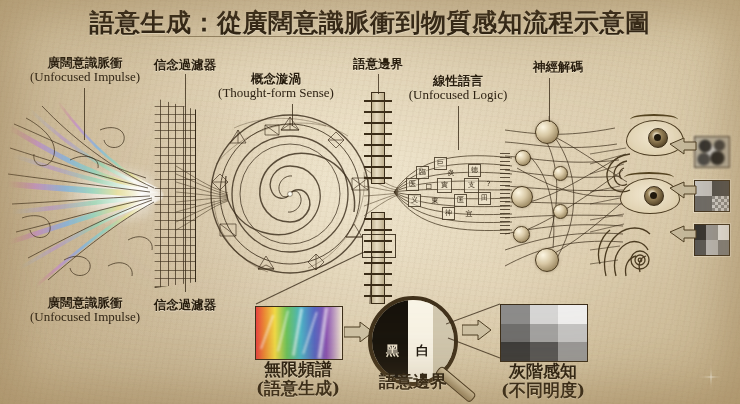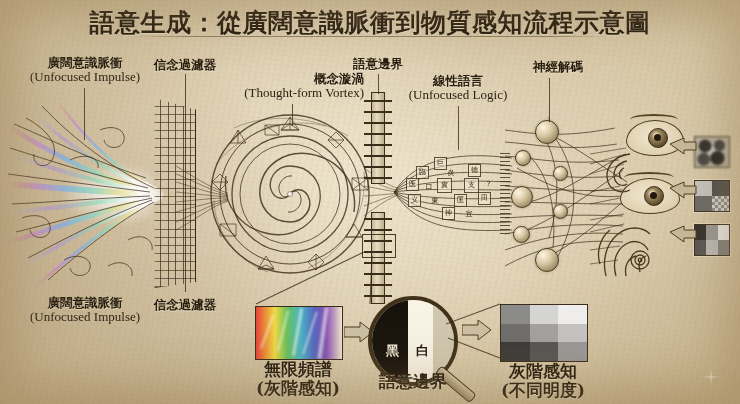--- a/index.html
+++ b/index.html
@@ -471,23 +471,23 @@
     <div class="cn">廣闊意識脈衝</div>
     <div class="en">(Unfocused Impulse)</div>
   </div>
   <div class="tick" style="left:84px;top:88px;height:52px;"></div>
 
   <div class="lbl" style="left:139px;top:58px;width:92px;">
     <div class="cn">信念過濾器</div>
   </div>
   <div class="tick" style="left:185px;top:74px;height:218px;"></div>
 
-  <div class="lbl" style="left:224px;top:72px;width:140px;text-align:right;">
+  <div class="lbl" style="left:206px;top:72px;width:140px;">
     <div class="cn">概念漩渦</div>
-    <div class="en">(Thought-form Vortex)</div>
+    <div class="en">(Thought-form Sense)</div>
   </div>
   <div class="tick" style="left:292px;top:104px;height:22px;"></div>
 
   <div class="lbl" style="left:337px;top:57px;width:82px;">
     <div class="cn">語意邊界</div>
   </div>
   <div class="tick" style="left:378px;top:74px;height:20px;"></div>
 
   <div class="lbl" style="left:402px;top:74px;width:112px;">
     <div class="cn">線性語言</div>
@@ -519,21 +519,21 @@
 
   <div id="inset-rainbow">
     <div class="streak" style="left:30%;top:6%;width:2px;height:80%;transform:rotate(14deg);"></div>
     <div class="streak" style="left:46%;top:2%;width:3px;height:92%;transform:rotate(10deg);"></div>
     <div class="streak" style="left:62%;top:8%;width:2px;height:84%;transform:rotate(18deg);"></div>
     <div class="streak" style="left:76%;top:0%;width:4px;height:100%;transform:rotate(8deg);"></div>
     <div class="streak" style="left:12%;top:14%;width:2px;height:70%;transform:rotate(20deg);"></div>
   </div>
   <div class="lbl sm" style="left:252px;top:360px;width:92px;">
     <div class="cn">無限頻譜</div>
-    <div class="cn">(灰階感知)</div>
+    <div class="cn">(語意生成)</div>
   </div>
 
   <svg style="position:absolute;left:344px;top:322px;width:30px;height:20px;">
     <polygon points="0,5 16,5 16,0 29,10 16,20 16,15 0,15" fill="#cfc3a6" stroke="#4a3a20" stroke-width="1"></polygon>
   </svg>
 
   <div id="mag">
     <div id="mag-lens">
       <div style="position:absolute;left:0;top:0;width:44%;height:100%;background:#14100a;"></div>
       <div style="position:absolute;left:44%;top:0;width:30%;height:100%;background:#fbf7ea;"></div>

